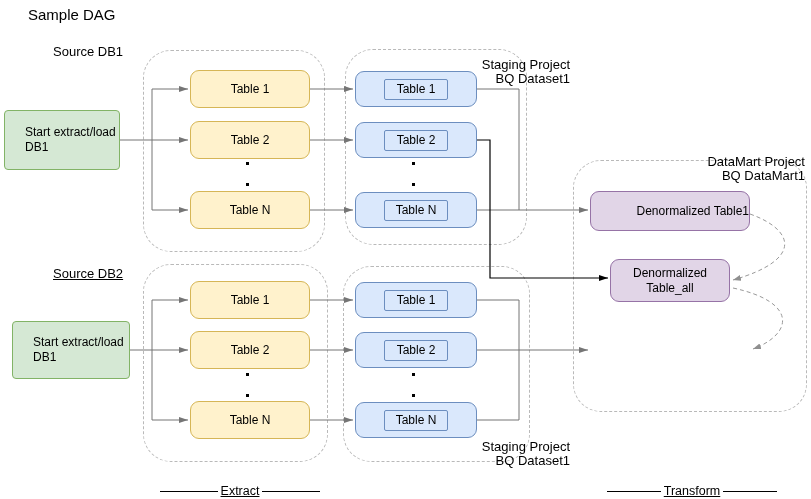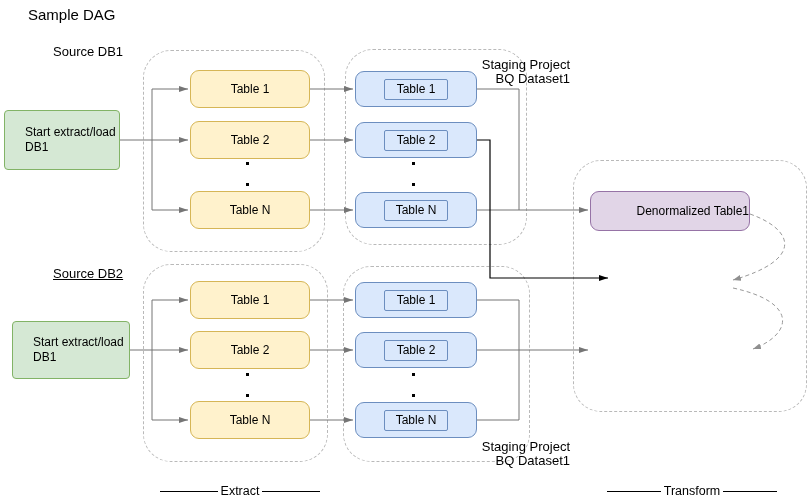--- a/index.html
+++ b/index.html
@@ -27,21 +27,21 @@
     border:1px solid #6c8ebf;background:#dae8fc;border-radius:2px;
     padding:2px 0;width:62px;text-align:center;font-size:12px;
   }
   .twoline{display:flex;flex-direction:column;justify-content:center;}
   .lbl{position:absolute;z-index:4;font-size:13px;line-height:14px;white-space:nowrap;}
   .lbl.center{text-align:right;}
   .lbl.right{text-align:right;}
   .title{position:absolute;z-index:4;font-size:15px;font-weight:normal;}
   .dot{position:absolute;width:3px;height:3px;background:#000;z-index:3;}
   
-  .stage{position:absolute;z-index:3;height:14px;display:flex;align-items:flex-start;justify-content:center;}
+  .stage{position:absolute;z-index:3;height:14px;display:flex;align-items:flex-start;justify-content:center;text-decoration:underline;}
   .stage::before{content:"";position:absolute;left:0;right:0;top:50%;height:0;border-top:1px solid #000;}
   .stage span{position:relative;background:#fff;padding:0 3px;font-size:12.5px;z-index:1;}
 </style>
 </head>
 <body>
 
 <div class="canvas">
 
   <div class="container" style="left:143px;top:50px;width:180px;height:200px;"></div>
   <div class="container" style="left:345px;top:49px;width:180px;height:194px;"></div>
@@ -103,20 +103,24 @@
   <div class="lbl" style="left:53px;top:267px;text-decoration:underline;">Source DB2</div>
 
   <div class="lbl center" style="left:478px;top:58px;width:92px;">
     <div>Staging Project</div>
     <div>BQ Dataset1</div>
   </div>
   <div class="lbl center" style="left:478px;top:440px;width:92px;">
     <div>Staging Project</div>
     <div>BQ Dataset1</div>
   </div>
+  <div class="lbl right" style="left:705px;top:155px;width:100px;">
+    <div>DataMart Project</div>
+    <div>BQ DataMart1</div>
+  </div>
 
   <div class="node green twoline" style="left:4px;top:110px;width:116px;height:60px;align-items:flex-start;">
     <div>Start extract/load</div>
     <div>DB1</div>
   </div>
   <div class="node green twoline" style="left:12px;top:321px;width:118px;height:58px;align-items:flex-start;">
     <div>Start extract/load</div>
     <div>DB1</div>
   </div>
 
@@ -164,20 +168,24 @@
     </div>
   <div class="node blue" style="left:355px;top:402px;width:122px;height:36px;">
     <span class="inner-rect"><span>Table N</span></span>
     </div>
   <div class="dot" style="left:412px;top:373px;"></div>
   <div class="dot" style="left:412px;top:394px;"></div>
 
   <div class="node purple" style="left:590px;top:191px;width:160px;height:40px;">
     <span>Denormalized Table1</span>
     </div>
+  <div class="node purple twoline" style="left:610px;top:259px;width:120px;height:43px;">
+    <div>Denormalized</div>
+    <div>Table_all</div>
+    </div>
 
   <div class="stage" style="left:160px;top:484px;width:160px;">
     <span>Extract</span>
     </div>
   <div class="stage" style="left:607px;top:484px;width:170px;">
     <span>Transform</span>
     </div>
 
 </div>
 

